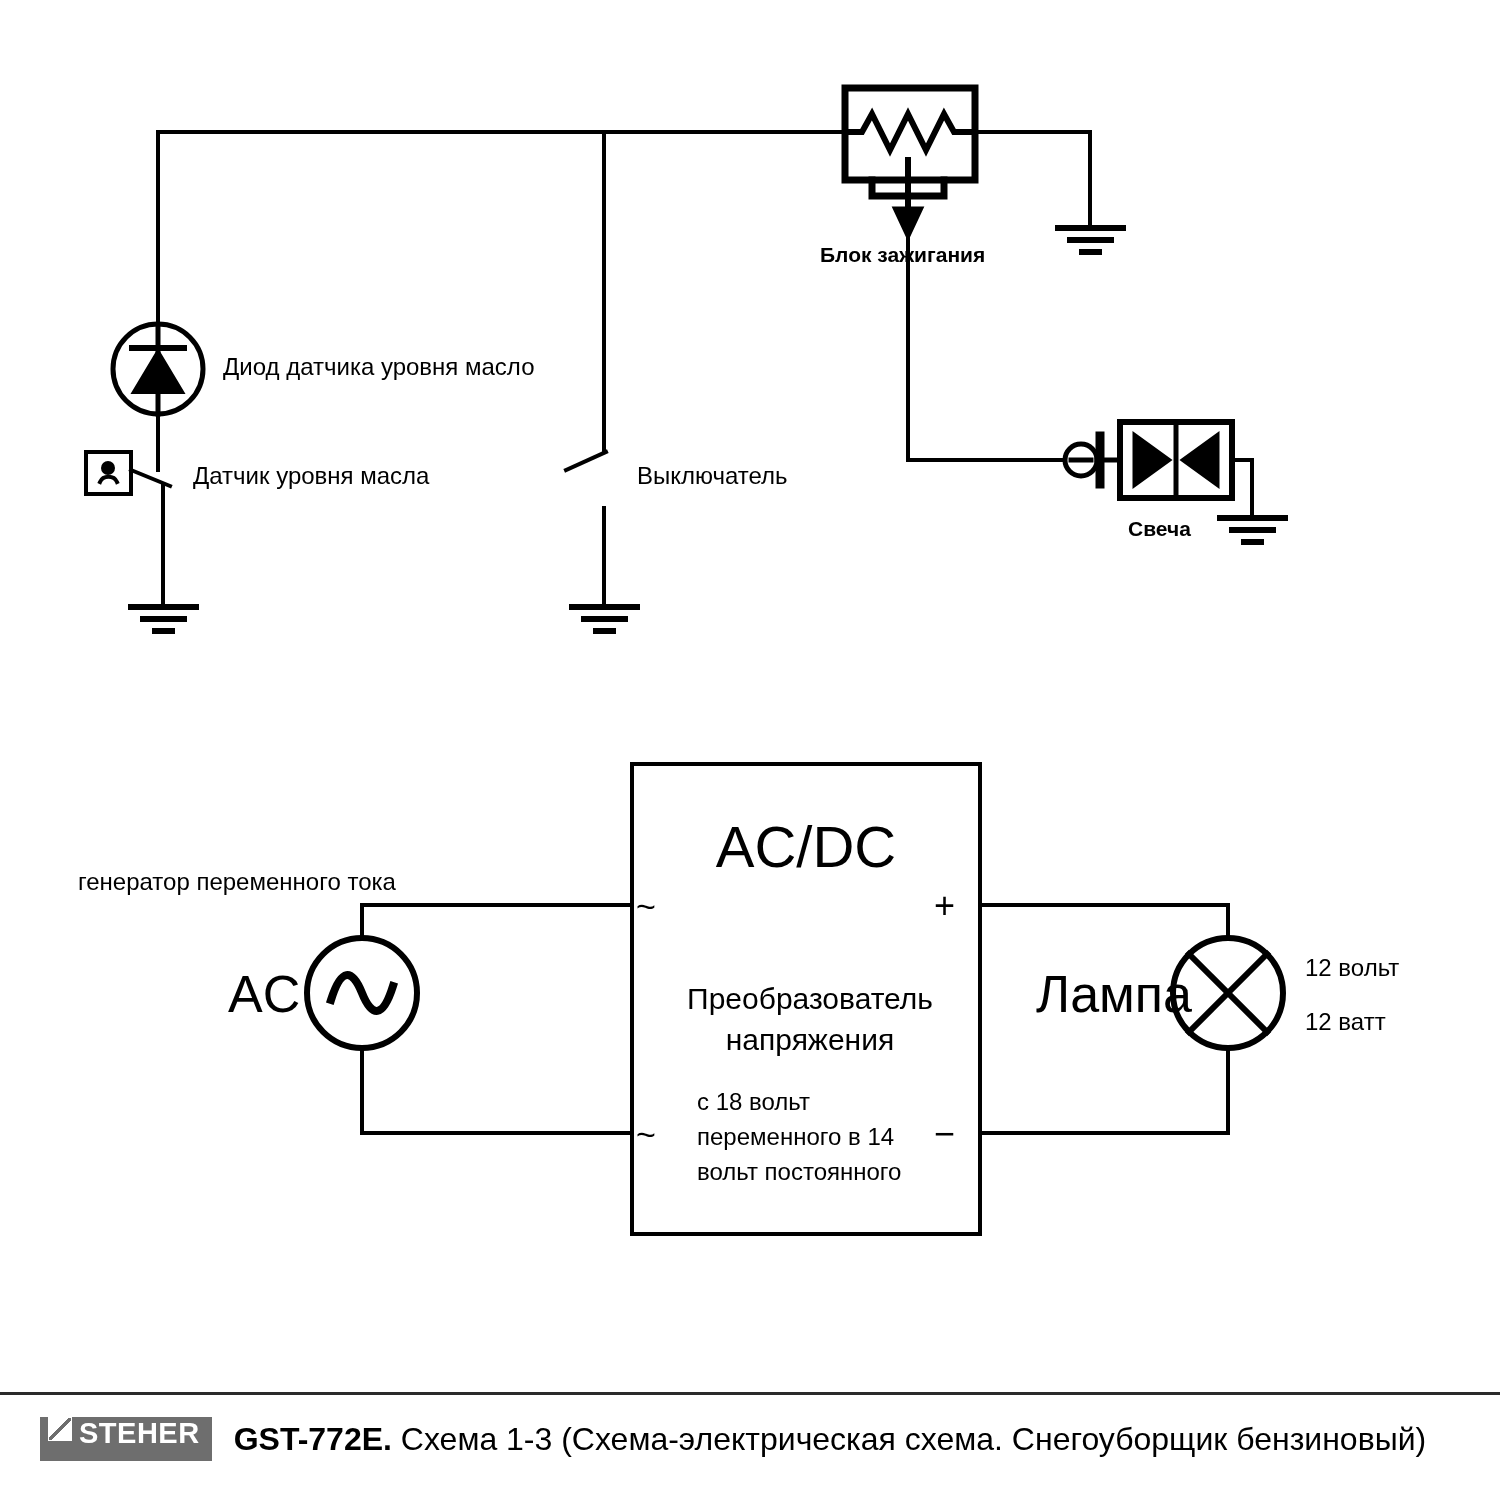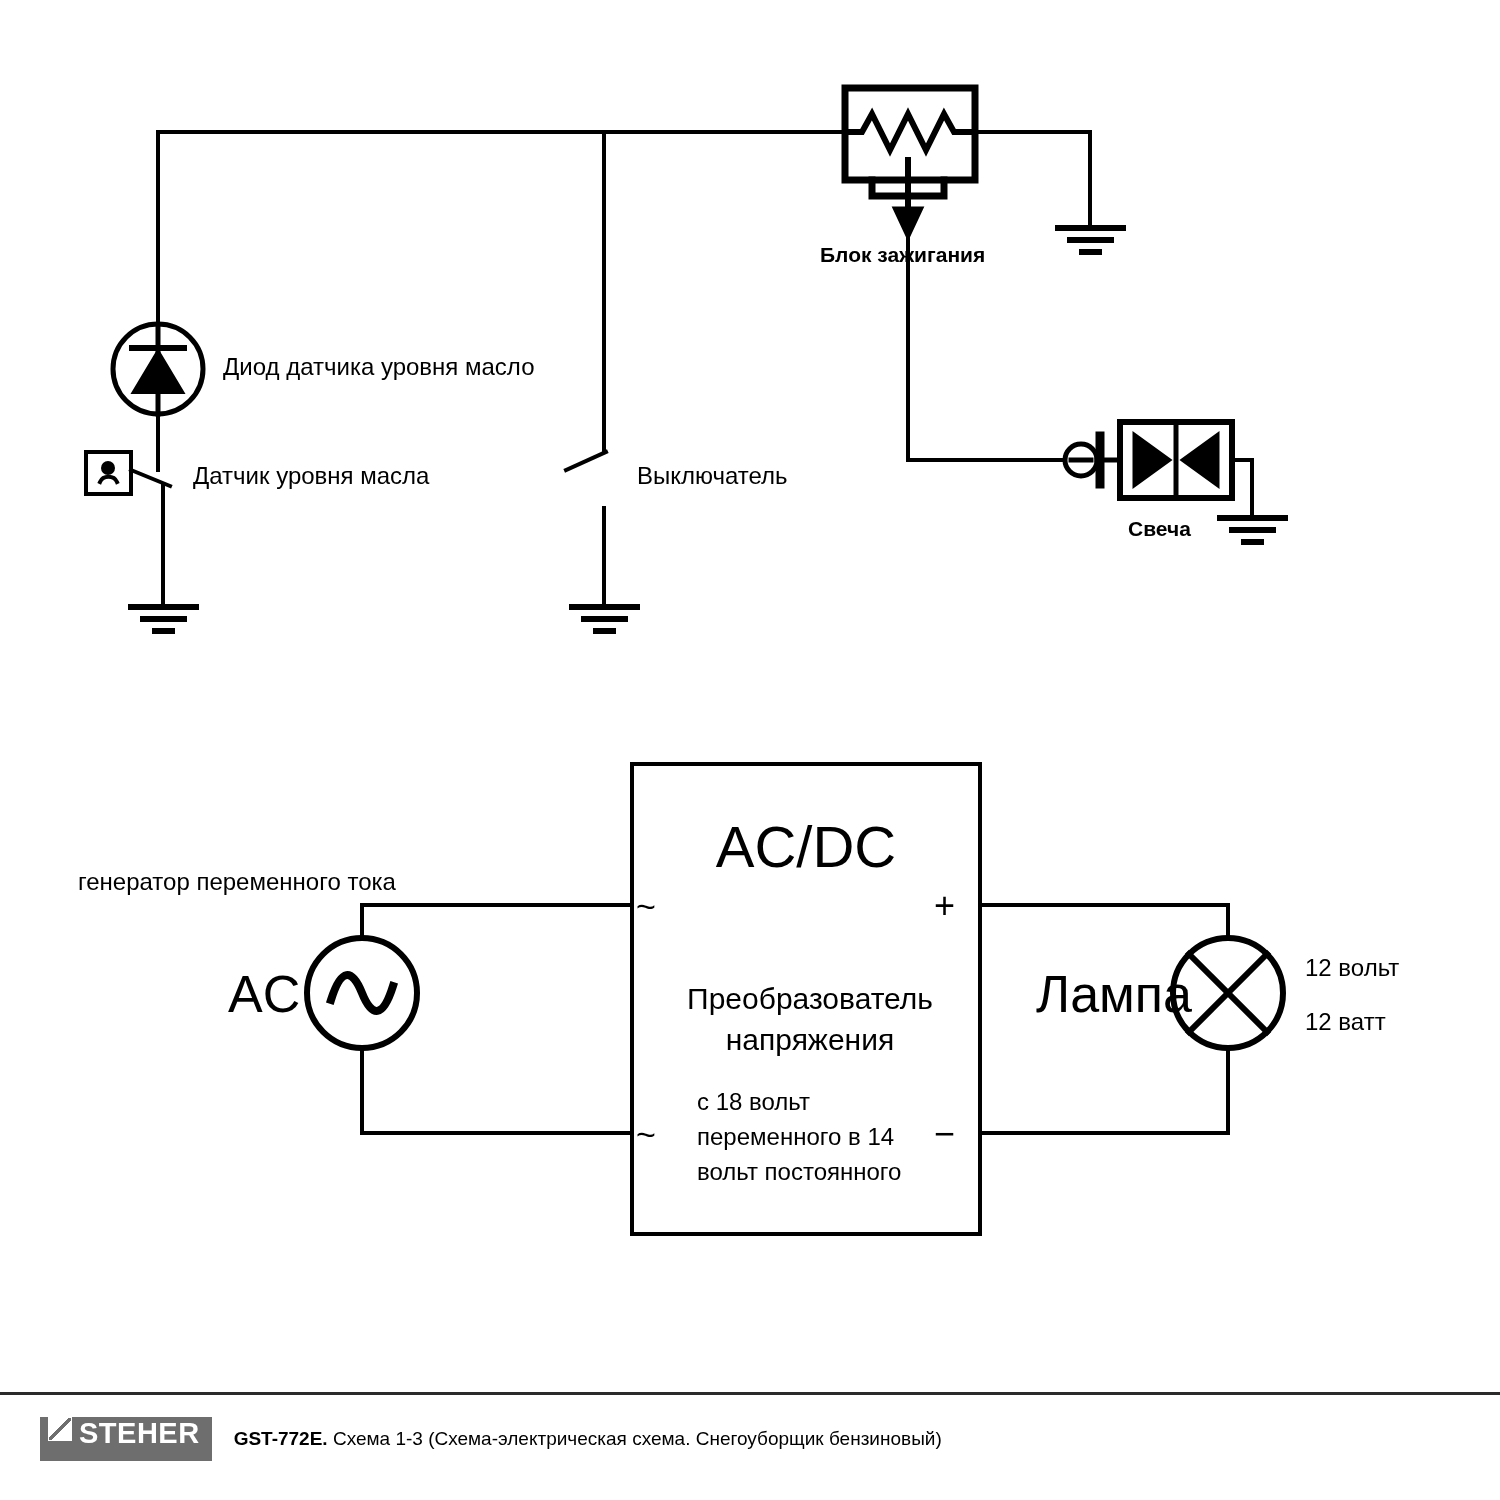--- a/index.html
+++ b/index.html
@@ -80,21 +80,21 @@
     background:
       linear-gradient(to bottom right, transparent 44%, #6e6e6e 44%, #6e6e6e 56%, transparent 56%);
   }
   #brand-name {
     font-size: 29px;
     font-weight: 700;
     letter-spacing: 0.5px;
     font-family: "Liberation Sans", sans-serif;
   }
   #footer-caption {
-    font-size: 19px;
+    font-size: 32px;
     font-family: "Liberation Sans", sans-serif;
     color: #000000;
     white-space: nowrap;
   }
   #footer-model {
     font-weight: 700;
   }
 </style>
 </head>
 <body>

